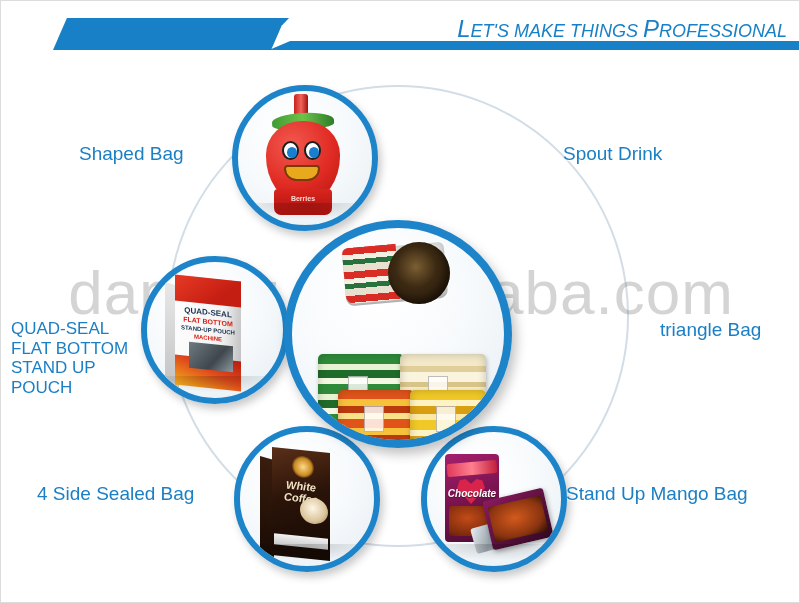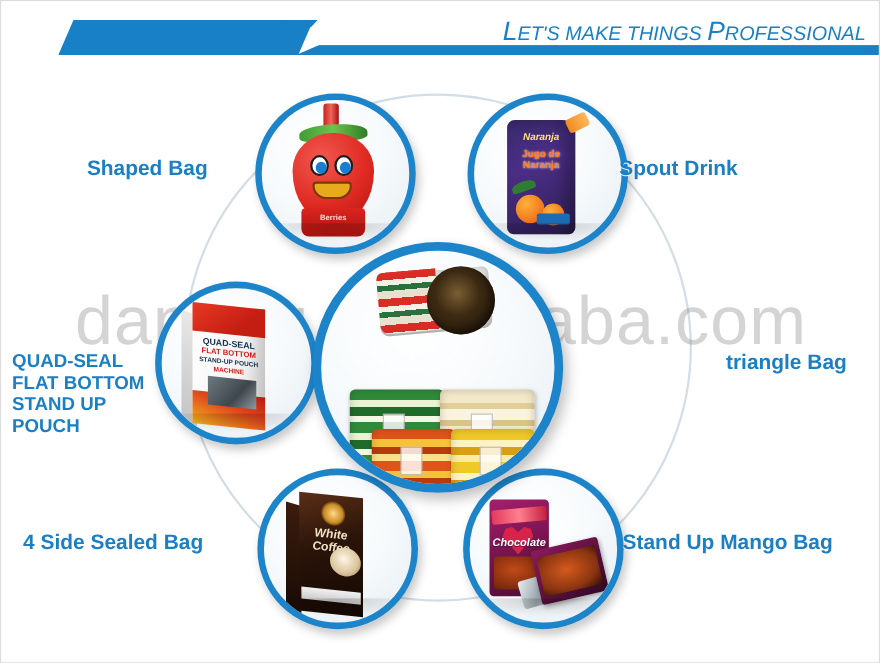--- a/index.html
+++ b/index.html
@@ -92,21 +92,21 @@
   .node.center {
     border-width: 8px;
     box-shadow: 4px 6px 12px rgba(0,0,0,0.25);
   }
   .node-inner { position: absolute; inset: 0; }
 
   
   .label {
     position: absolute;
     color: #1a7fc4;
-    font-weight: bold;
+    font-weight: normal;
     font-size: 19px;
     line-height: 1.16;
     white-space: pre-line;
     text-shadow: 0 1px 0 rgba(255,255,255,0.9);
   }
   .label.sm { font-size: 17px; }
 
   
   .watermark {
     position: absolute;
@@ -496,33 +496,20 @@
       <div class="straw-eye r">
           <div class="straw-pupil"></div>
         </div>
       <div class="straw-mouth"></div>
       <div class="straw-txt">Berries</div>
       <div class="reflect"></div>
     </div>
   </div>
   <div class="label" style="left:78px; top:142px; width:150px;">Shaped Bag</div>
 
-  <div class="node" style="left:424px; top:84px; width:146px; height:146px;">
-    <div class="node-inner">
-      <div class="osp-body"></div>
-      <div class="osp-spout"></div>
-      <div class="osp-brand">Naranja</div>
-      <div class="osp-word">Jugo de Naranja</div>
-      <div class="osp-orange" style="left:38px; top:86px; width:26px; height:26px;"></div>
-      <div class="osp-orange" style="left:62px; top:94px; width:20px; height:20px;"></div>
-      <div class="osp-leafy"></div>
-      <div class="osp-strip"></div>
-      <div class="reflect"></div>
-    </div>
-  </div>
   <div class="label" style="left:562px; top:142px; width:200px;">Spout Drink</div>
 
   <div class="node" style="left:140px; top:255px; width:148px; height:148px;">
     <div class="node-inner">
       <div class="qs-side"></div>
       <div class="qs-body"></div>
       <div class="qs-topred"></div>
       <div class="qs-botred"></div>
       <div class="qs-l1">QUAD-SEAL</div>
       <div class="qs-l2">FLAT BOTTOM</div>
@@ -542,21 +529,21 @@
     <div class="node-inner">
       <div class="cof-side"></div>
       <div class="cof-front"></div>
       <div class="cof-glow"></div>
       <div class="cof-script">White Coffee</div>
       <div class="cof-cup"></div>
       <div class="cof-strip"></div>
       <div class="reflect"></div>
     </div>
   </div>
-  <div class="label" style="left:20px; top:482px; width:200px;">4 Side Sealed Bag</div>
+  <div class="label" style="left:36px; top:482px; width:200px;">4 Side Sealed Bag</div>
 
   <div class="node" style="left:420px; top:425px; width:146px; height:146px;">
     <div class="node-inner">
       <div class="cho-a"></div>
       <div class="cho-a-banner"></div>
       <div class="cho-a-heart"></div>
       <div class="cho-a-word">Chocolate</div>
       <div class="cho-a-pic"></div>
       <div class="cho-b-foil"></div>
       <div class="cho-b">

